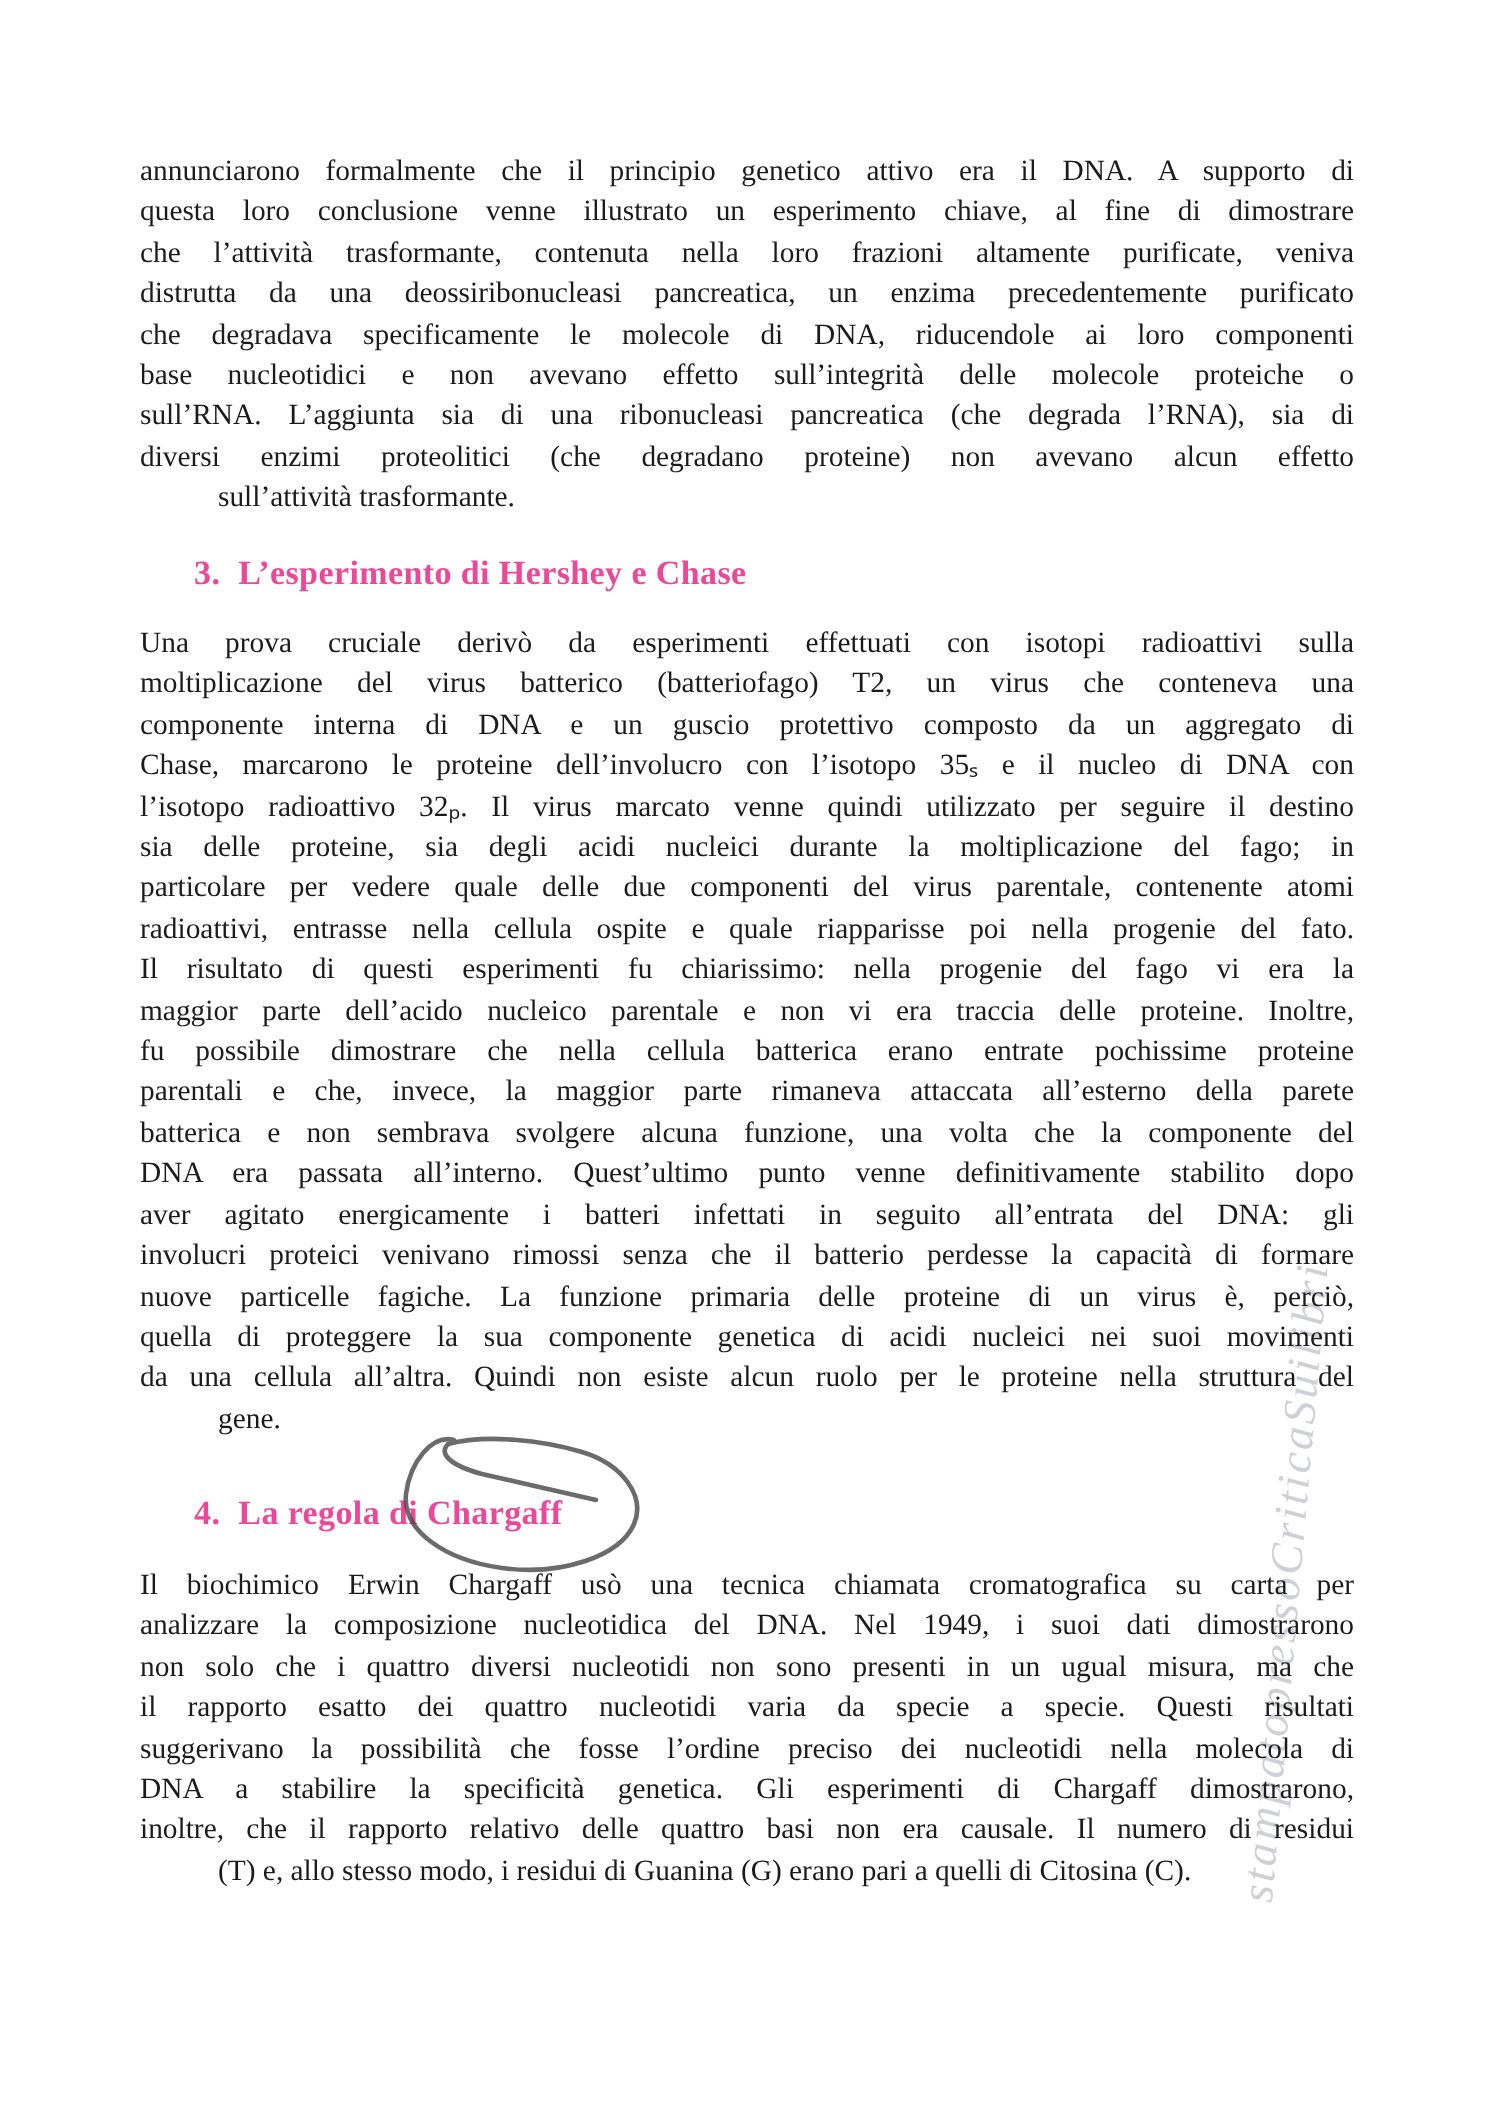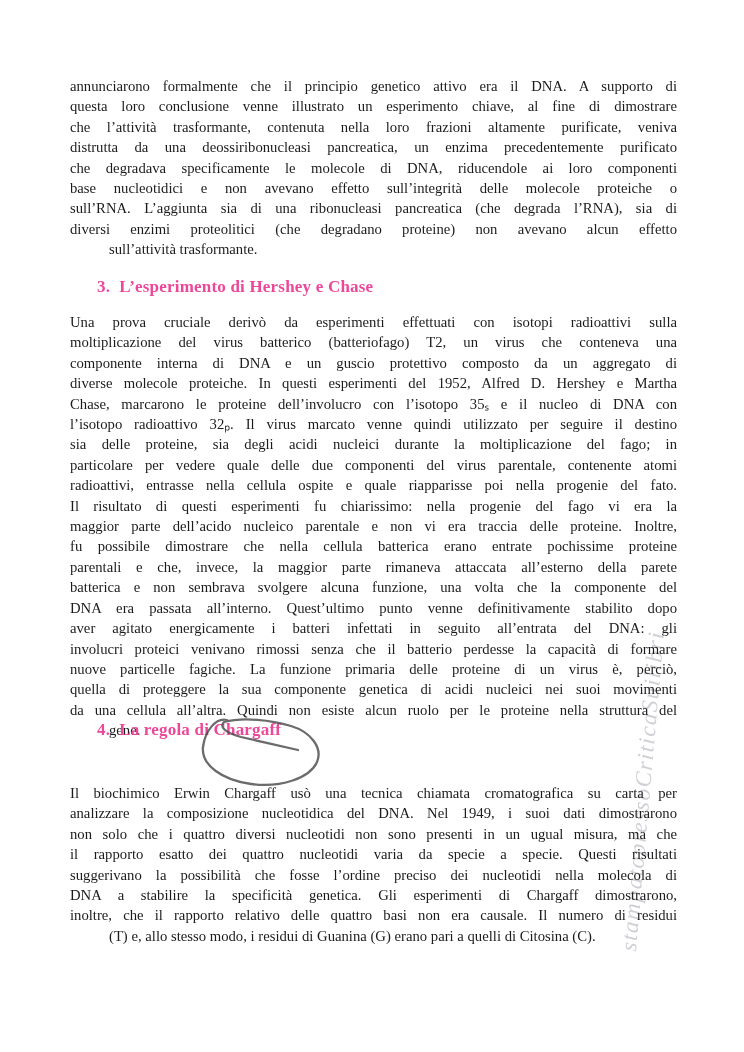--- a/index.html
+++ b/index.html
@@ -44,41 +44,40 @@
     </div>
 
   <div class="heading" style="top:277px;">
     <span class="h-num">3.</span><span>L’esperimento di Hershey e Chase</span>
   </div>
 
   <div class="para" style="top:312px;">
       <div class="line">Una prova cruciale derivò da esperimenti effettuati con isotopi radioattivi sulla</div>
       <div class="line">moltiplicazione del virus batterico (batteriofago) T2, un virus che conteneva una</div>
       <div class="line">componente interna di DNA e un guscio protettivo composto da un aggregato di</div>
-      <div class="line">diverse molecole proteiche. In questi esperimenti del 1952, Alfred D. Hershey e Martha</div>
       <div class="line">Chase, marcarono le proteine dell’involucro con l’isotopo 35ₛ e il nucleo di DNA con</div>
       <div class="line">l’isotopo radioattivo 32ₚ. Il virus marcato venne quindi utilizzato per seguire il destino</div>
       <div class="line">sia delle proteine, sia degli acidi nucleici durante la moltiplicazione del fago; in</div>
       <div class="line">particolare per vedere quale delle due componenti del virus parentale, contenente atomi</div>
       <div class="line">radioattivi, entrasse nella cellula ospite e quale riapparisse poi nella progenie del fato.</div>
       <div class="line">Il risultato di questi esperimenti fu chiarissimo: nella progenie del fago vi era la</div>
       <div class="line">maggior parte dell’acido nucleico parentale e non vi era traccia delle proteine. Inoltre,</div>
       <div class="line">fu possibile dimostrare che nella cellula batterica erano entrate pochissime proteine</div>
       <div class="line">parentali e che, invece, la maggior parte rimaneva attaccata all’esterno della parete</div>
       <div class="line">batterica e non sembrava svolgere alcuna funzione, una volta che la componente del</div>
       <div class="line">DNA era passata all’interno. Quest’ultimo punto venne definitivamente stabilito dopo</div>
       <div class="line">aver agitato energicamente i batteri infettati in seguito all’entrata del DNA: gli</div>
       <div class="line">involucri proteici venivano rimossi senza che il batterio perdesse la capacità di formare</div>
       <div class="line">nuove particelle fagiche. La funzione primaria delle proteine di un virus è, perciò,</div>
       <div class="line">quella di proteggere la sua componente genetica di acidi nucleici nei suoi movimenti</div>
       <div class="line">da una cellula all’altra. Quindi non esiste alcun ruolo per le proteine nella struttura del</div>
       <div class="line last">gene.</div>
     </div>
 
-  <div class="heading" style="top:720px;">
+  <div class="heading" style="top:747px;">
     <span class="h-num">4.</span><span>La regola di Chargaff</span>
   </div>
 
   <div class="para" style="top:783px;">
       <div class="line">Il biochimico Erwin Chargaff usò una tecnica chiamata cromatografica su carta per</div>
       <div class="line">analizzare la composizione nucleotidica del DNA. Nel 1949, i suoi dati dimostrarono</div>
       <div class="line">non solo che i quattro diversi nucleotidi non sono presenti in un ugual misura, ma che</div>
       <div class="line">il rapporto esatto dei quattro nucleotidi varia da specie a specie. Questi risultati</div>
       <div class="line">suggerivano la possibilità che fosse l’ordine preciso dei nucleotidi nella molecola di</div>
       <div class="line">DNA a stabilire la specificità genetica. Gli esperimenti di Chargaff dimostrarono,</div>

